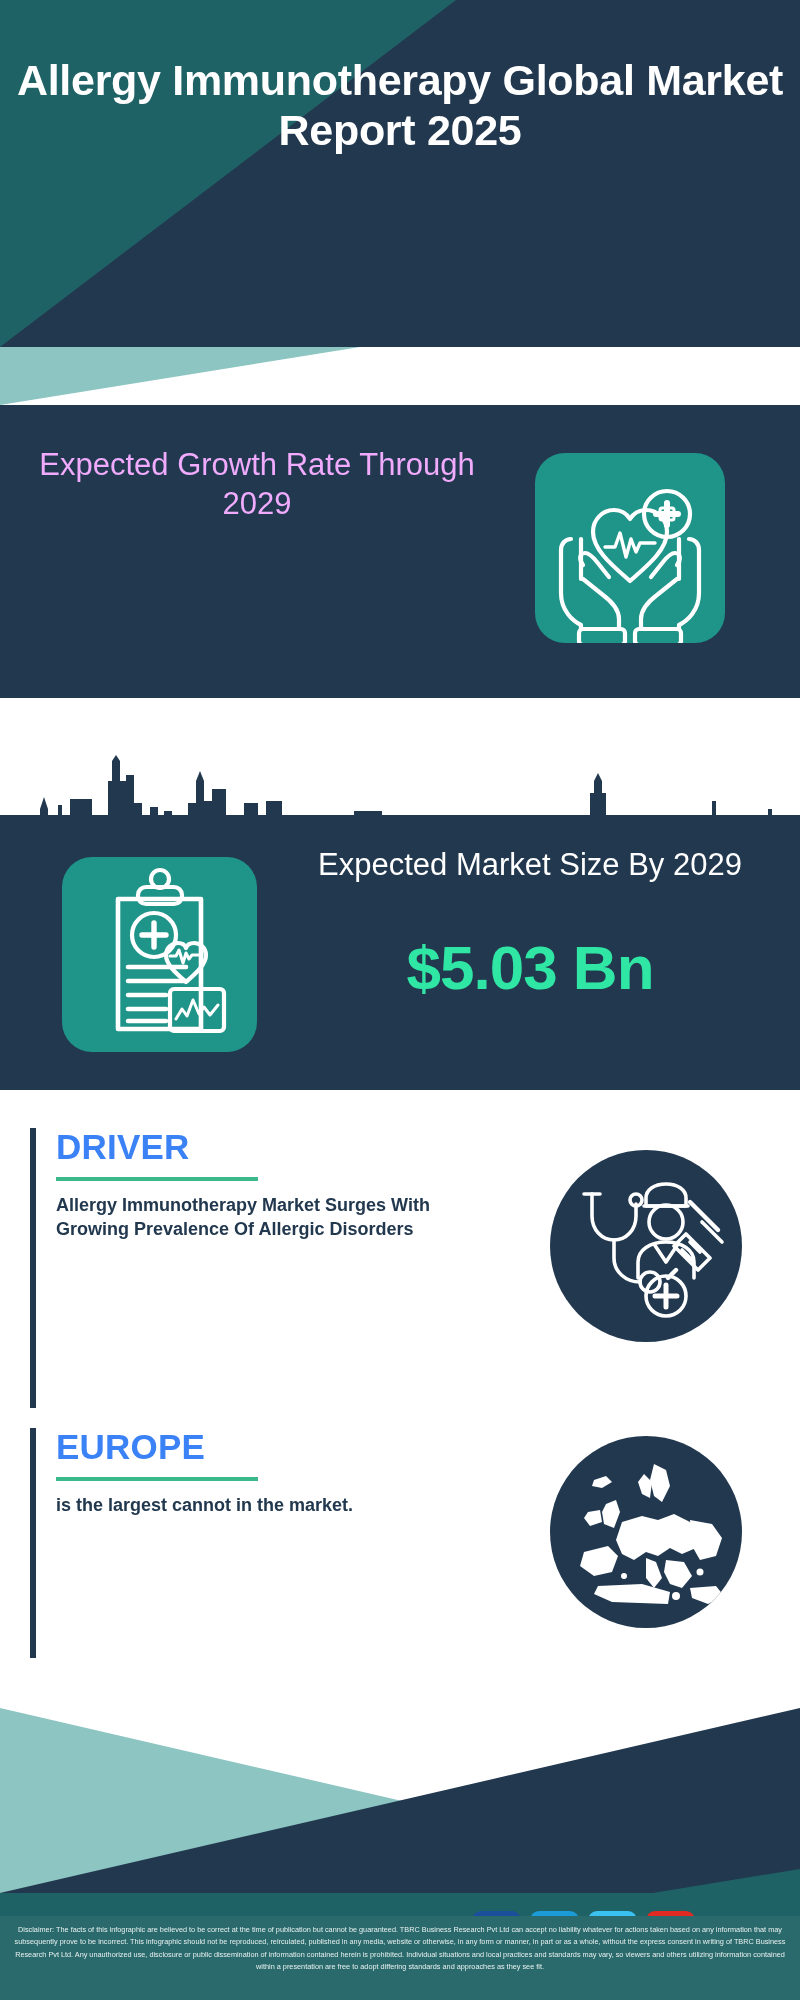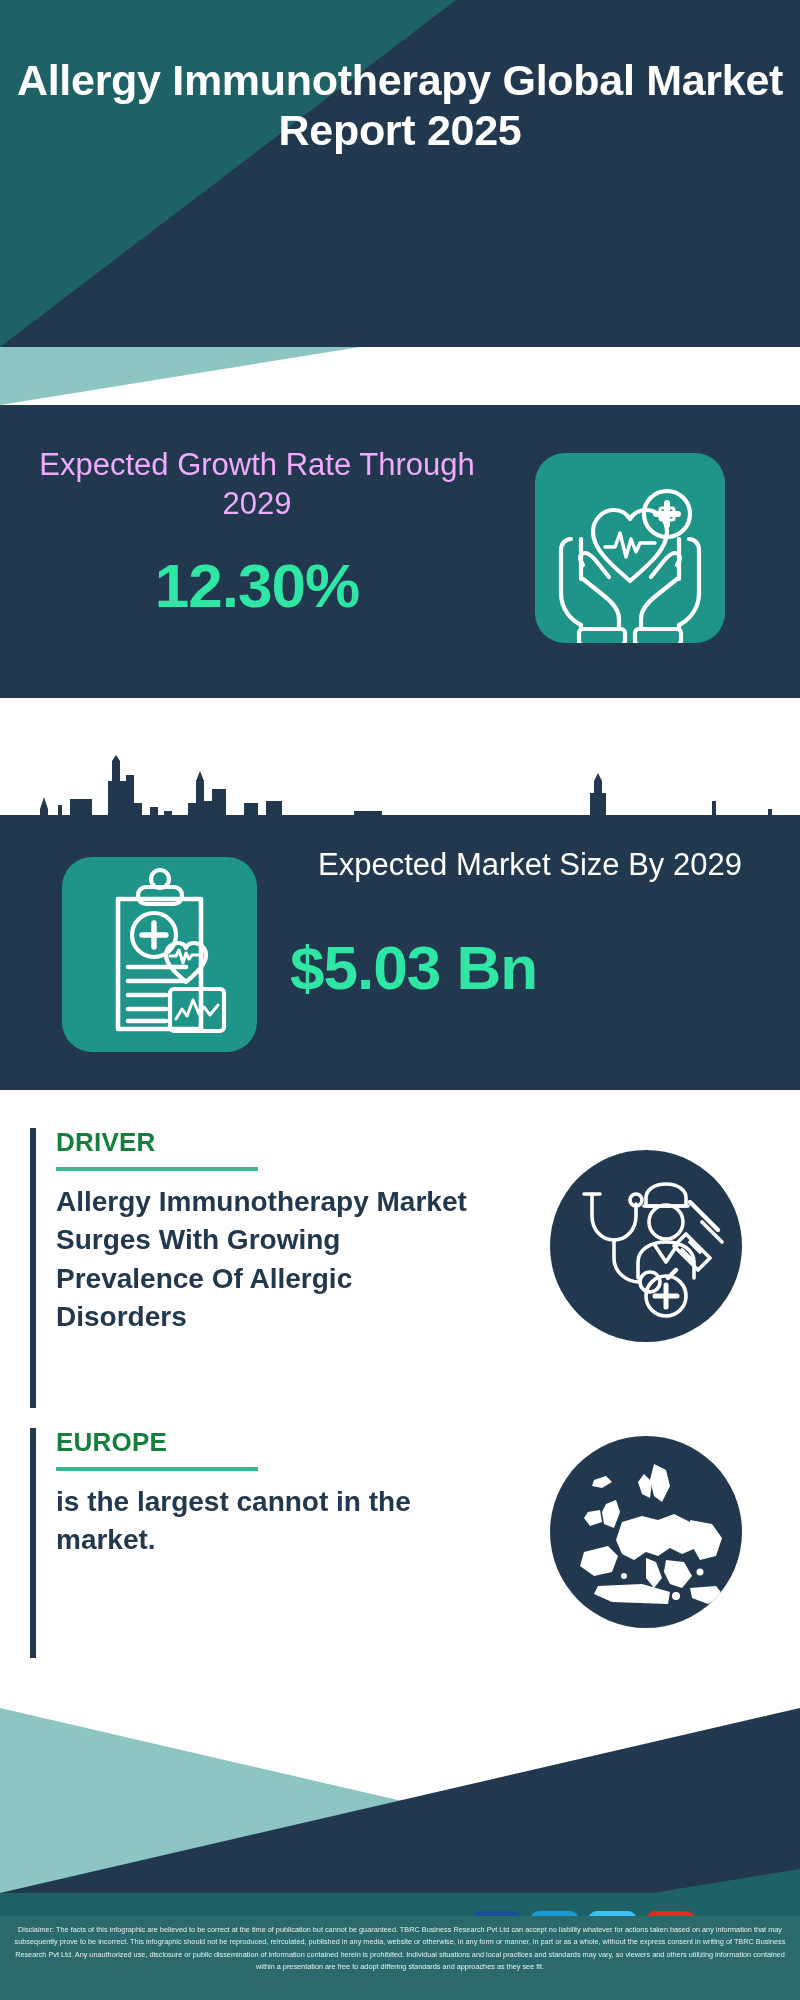--- a/index.html
+++ b/index.html
@@ -35,31 +35,31 @@
   
   .skyline-wrap{position:absolute;left:0;top:698px;width:800px;height:175px;background:#ffffff;overflow:hidden;}
   .skyline-wrap svg{position:absolute;left:0;bottom:0;width:800px;height:120px;display:block;}
   .skyline-fill{position:absolute;left:0;bottom:0;width:800px;height:42px;background:#22384f;}
 
   
   .market{position:absolute;left:0;top:815px;width:800px;height:275px;background:#22384f;overflow:hidden;padding-left:16px;}
   .icon-card.market-icon{left:62px;top:42px;width:195px;height:195px;}
   .market-text{position:absolute;left:290px;top:30px;width:480px;text-align:center;color:#ffffff;
     font-size:31px;line-height:1.27;}
-  .market-value{position:absolute;left:290px;top:122px;width:480px;text-align:left;color:#2fe6a4;
+  .market-value{position:absolute;left:290px;top:122px;width:480px;text-align:center;color:#2fe6a4;
     font-size:62px;font-weight:bold;line-height:1;letter-spacing:-1px;}
 
   
   .cards{position:absolute;left:0;top:1090px;width:800px;height:578px;background:#ffffff;}
   .card{position:absolute;left:30px;width:740px;}
   .card .bar{position:absolute;left:0;top:0;width:6px;background:#22384f;}
   .card .body{position:absolute;left:26px;top:0;width:430px;}
-  .card-title{color:#15803d;font-size:26px;font-weight:bold;line-height:1.1;letter-spacing:0.2px;}
+  .card-title{color:#3b82f6;font-size:35px;font-weight:bold;line-height:1.1;letter-spacing:0.2px;}
   .card-rule{width:202px;height:4px;background:#3cb98b;margin:10px 0 12px 0;}
-  .card-desc{color:#22384f;font-size:28px;font-weight:bold;line-height:1.38;}
+  .card-desc{color:#22384f;font-size:18px;font-weight:bold;line-height:1.38;}
   .circle-icon{position:absolute;border-radius:50%;background:#22384f;overflow:hidden;}
   .circle-icon svg{display:block;width:100%;height:100%;}
 
   .card-driver{top:38px;height:280px;}
   .card-driver .bar{height:280px;}
   .card-driver .circle-icon{left:520px;top:22px;width:192px;height:192px;}
   .card-region{top:338px;height:230px;}
   .card-region .bar{height:230px;}
   .card-region .circle-icon{left:520px;top:8px;width:192px;height:192px;}
 
@@ -90,21 +90,20 @@
 <div class="page">
 
   <div class="header">
     <div class="header-diag"></div>
   </div>
   <div class="header-title">Allergy Immunotherapy Global Market Report 2025</div>
   <div class="tri-light"></div>
 
   <div class="growth">
     <div class="growth-text">Expected Growth Rate Through 2029</div>
-    <div class="growth-value">12.30%</div>
 
     <div class="icon-card growth-icon">
       <svg viewBox="0 0 190 190" xmlns="http://www.w3.org/2000/svg">
         <g fill="none" stroke="#ffffff" stroke-width="4.2" stroke-linecap="round" stroke-linejoin="round">
 
           <path d="M95 128 C78 113 58 97 58 79 C58 66 68 57 79 57 C86 57 92 61 95 66 C98 61 104 57 111 57 C122 57 132 66 132 79 C132 97 112 113 95 128 Z"></path>
 
           <path d="M70 94 L80 94 L85 80 L91 104 L96 86 L101 99 L105 90 L120 90" stroke-width="3.4"></path>
 
           <circle cx="132" cy="61" r="23"></circle>

